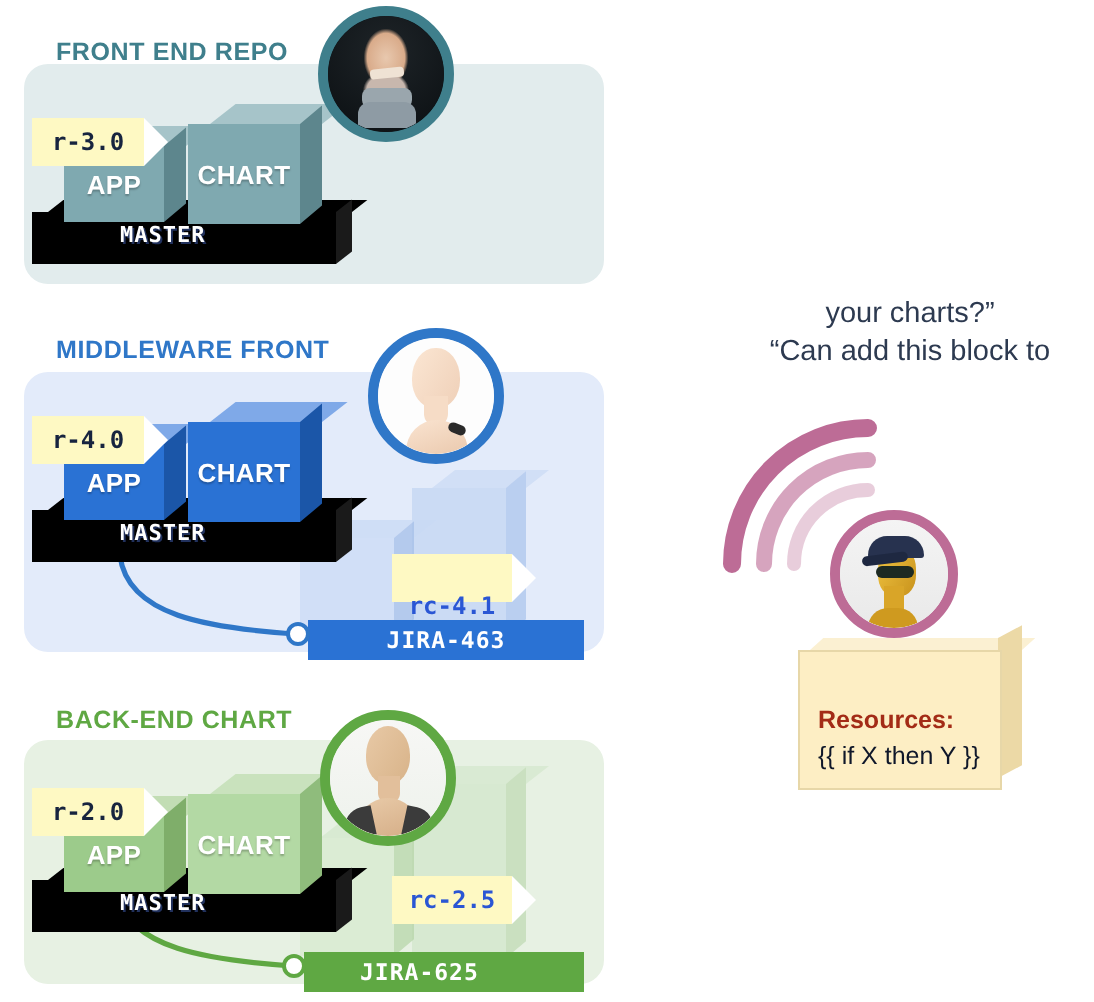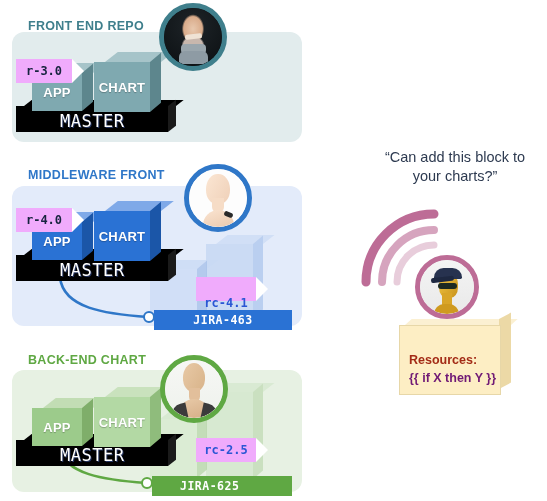--- a/index.html
+++ b/index.html
@@ -34,28 +34,28 @@
     position:relative;z-index:3;
   }
 
   
   .master{position:absolute;}
   .master .mfront{position:absolute;left:0;bottom:0;background:#000;}
   .master .mtop{position:absolute;background:#000;}
   .master .mside{position:absolute;background:#1a1a1a;}
   .master .mlbl{
     position:absolute;color:#fff;font-family:"DejaVu Sans Mono","Liberation Mono",monospace;
-    font-weight:normal;font-size:17px;letter-spacing:.5px;z-index:4;
+    font-weight:bold;font-size:11px;letter-spacing:.5px;z-index:4;
     text-shadow:1px 1px 0 rgba(60,90,170,.55);
   }
 
   
   .tag{position:absolute;z-index:6;}
   .tag .tbody{
-    position:absolute;left:0;top:0;height:100%;background:#f0abfc;
+    position:absolute;left:0;top:0;height:100%;background:#fef9c3;
     display:flex;align-items:center;justify-content:center;
   }
   .tag .tpoint{
     position:absolute;top:0;height:100%;width:12px;
     background:#fff;
     clip-path:polygon(0 0,100% 50%,0 100%);
   }
   .tag .ttxt{
     font-family:"DejaVu Sans Mono","Liberation Mono",monospace;
     font-weight:bold;font-size:12px;white-space:nowrap;
@@ -76,21 +76,21 @@
   
   .quote{
     position:absolute;text-align:center;color:#2d3a50;
     font-size:14.5px;line-height:19px;font-family:"Liberation Sans",sans-serif;
   }
   .res-box{position:absolute;}
   .res-front{position:absolute;left:0;top:0;background:#fdeec4;border:1px solid #e7d7a8;box-sizing:border-box;}
   .res-side{position:absolute;background:#ecd9a6;}
   .res-top{position:absolute;background:#fbf0d2;}
   .res-t1{position:absolute;color:#a32b16;font-weight:bold;font-size:12.5px;}
-  .res-t2{position:absolute;color:#701a75;font-weight:bold;font-size:12.5px;white-space:nowrap;}
+  .res-t2{position:absolute;color:#0f172a;font-weight:normal;font-size:12.5px;white-space:nowrap;}
 </style>
 </head>
 <body>
 
 <div class="stage">
 
   <div class="panel" style="left:12px;top:32px;width:290px;height:110px;background:#e2eced;"></div>
 
   <div class="panel-label" style="left:28px;top:19px;color:#3f7f8c;">FRONT END REPO</div>
 
@@ -271,41 +271,47 @@
   <div class="blk" style="left:94px;top:387px;width:56px;height:60px;">
     <div class="top" style="top:0;width:56px;height:10px;background:#c9e2bd;
          transform:skewX(-52deg);transform-origin:left bottom;left:11px;"></div>
     <div class="side" style="left:56px;bottom:0;width:11px;height:50px;background:#8fbc7c;
          transform:skewY(-40deg);transform-origin:left bottom;"></div>
     <div class="front" style="height:50px;background:#b3d9a4;">
       <span class="lbl">CHART</span>
     </div>
   </div>
 
+  <div class="tag" style="left:16px;top:394px;width:68px;height:24px;">
+    <div class="tbody" style="width:56px;">
+      <span class="ttxt" style="color:#17243f;">r-2.0</span>
+    </div>
+    <div class="tpoint" style="left:56px;"></div>
+  </div>
 
   <div class="tag" style="left:196px;top:438px;width:72px;height:24px;">
     <div class="tbody" style="width:60px;">
       <span class="ttxt" style="color:#2a56d4;">rc-2.5</span>
     </div>
     <div class="tpoint" style="left:60px;"></div>
   </div>
 
   <div class="avatar" style="left:160px;top:355px;width:68px;height:68px;border:5px solid #5fa843;background:#f4f7f3;">
     <div class="av-inner" style="background:linear-gradient(180deg,#f7f7f5 0%,#eef2ec 100%);">
       <div style="position:absolute;left:31%;top:6%;width:38%;height:50%;background:linear-gradient(120deg,#e8c9a6,#d8b389);border-radius:50% 50% 46% 46%;"></div>
       <div style="position:absolute;left:41%;top:48%;width:20%;height:24%;background:#e2bf9b;border-radius:0 0 8px 8px;"></div>
       <div style="position:absolute;left:22%;top:68%;width:56%;height:36%;background:linear-gradient(160deg,#e9cba9,#d3ab84);border-radius:24px 24px 0 0;"></div>
       <div style="position:absolute;left:12%;top:76%;width:26%;height:26%;background:#3b3b3b;border-radius:10px 0 0 0;transform:rotate(-12deg);"></div>
       <div style="position:absolute;left:64%;top:76%;width:26%;height:26%;background:#3b3b3b;border-radius:0 10px 0 0;transform:rotate(12deg);"></div>
     </div>
   </div>
 
   <div class="quote" style="left:375px;top:148px;width:160px;">
+    <div>your charts?”</div>
     <div>“Can add this block to</div>
-    <div>your charts?”</div>
   </div>
 
   <svg style="position:absolute;left:356px;top:190px;width:110px;height:110px;overflow:visible;">
     <path d="M 10 92 A 68 68 0 0 1 78 24" fill="none" stroke="#bd6c96" stroke-width="9" stroke-linecap="round"></path>
     <path d="M 26 92 A 52 52 0 0 1 78 40" fill="none" stroke="#bd6c96" stroke-width="8" stroke-linecap="round" opacity="0.62"></path>
     <path d="M 41 92 A 37 37 0 0 1 78 55" fill="none" stroke="#bd6c96" stroke-width="7" stroke-linecap="round" opacity="0.34"></path>
   </svg>
 
   <div class="avatar" style="left:415px;top:255px;width:64px;height:64px;border:5px solid #bd6c96;background:#f2f2f2;">
     <div class="av-inner" style="background:linear-gradient(180deg,#f4f4f4 0%,#e9e9e9 100%);">

